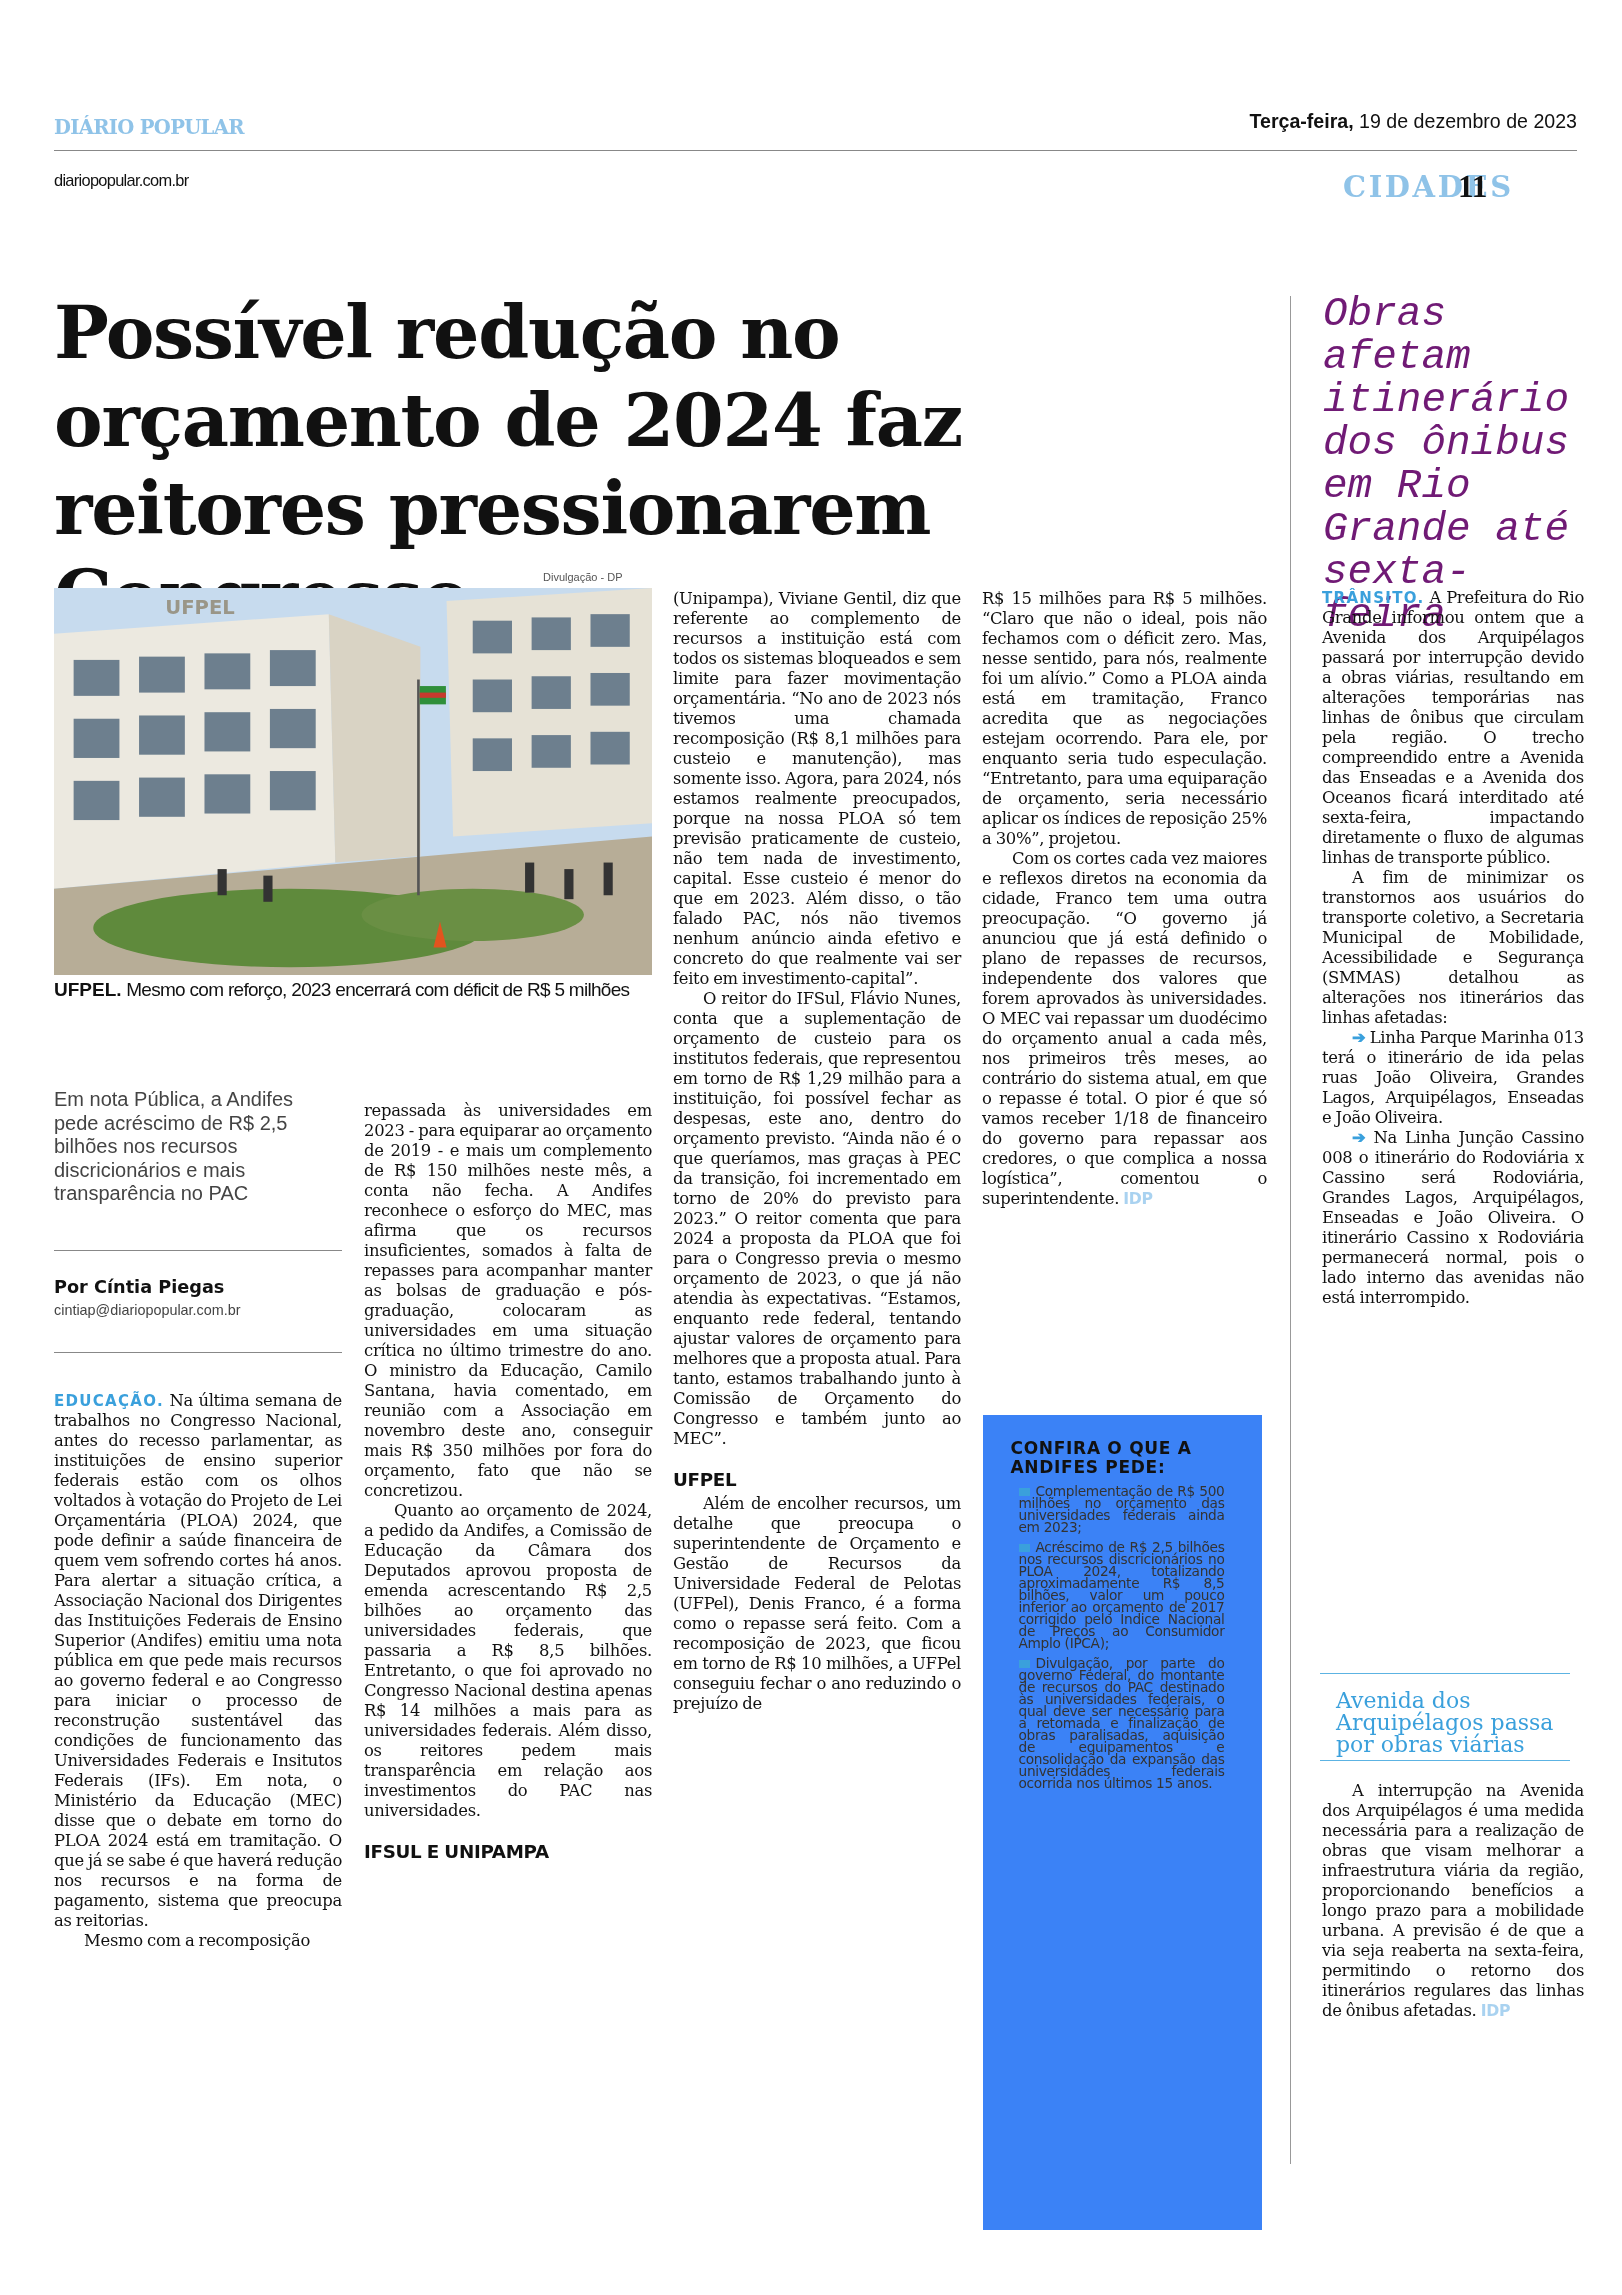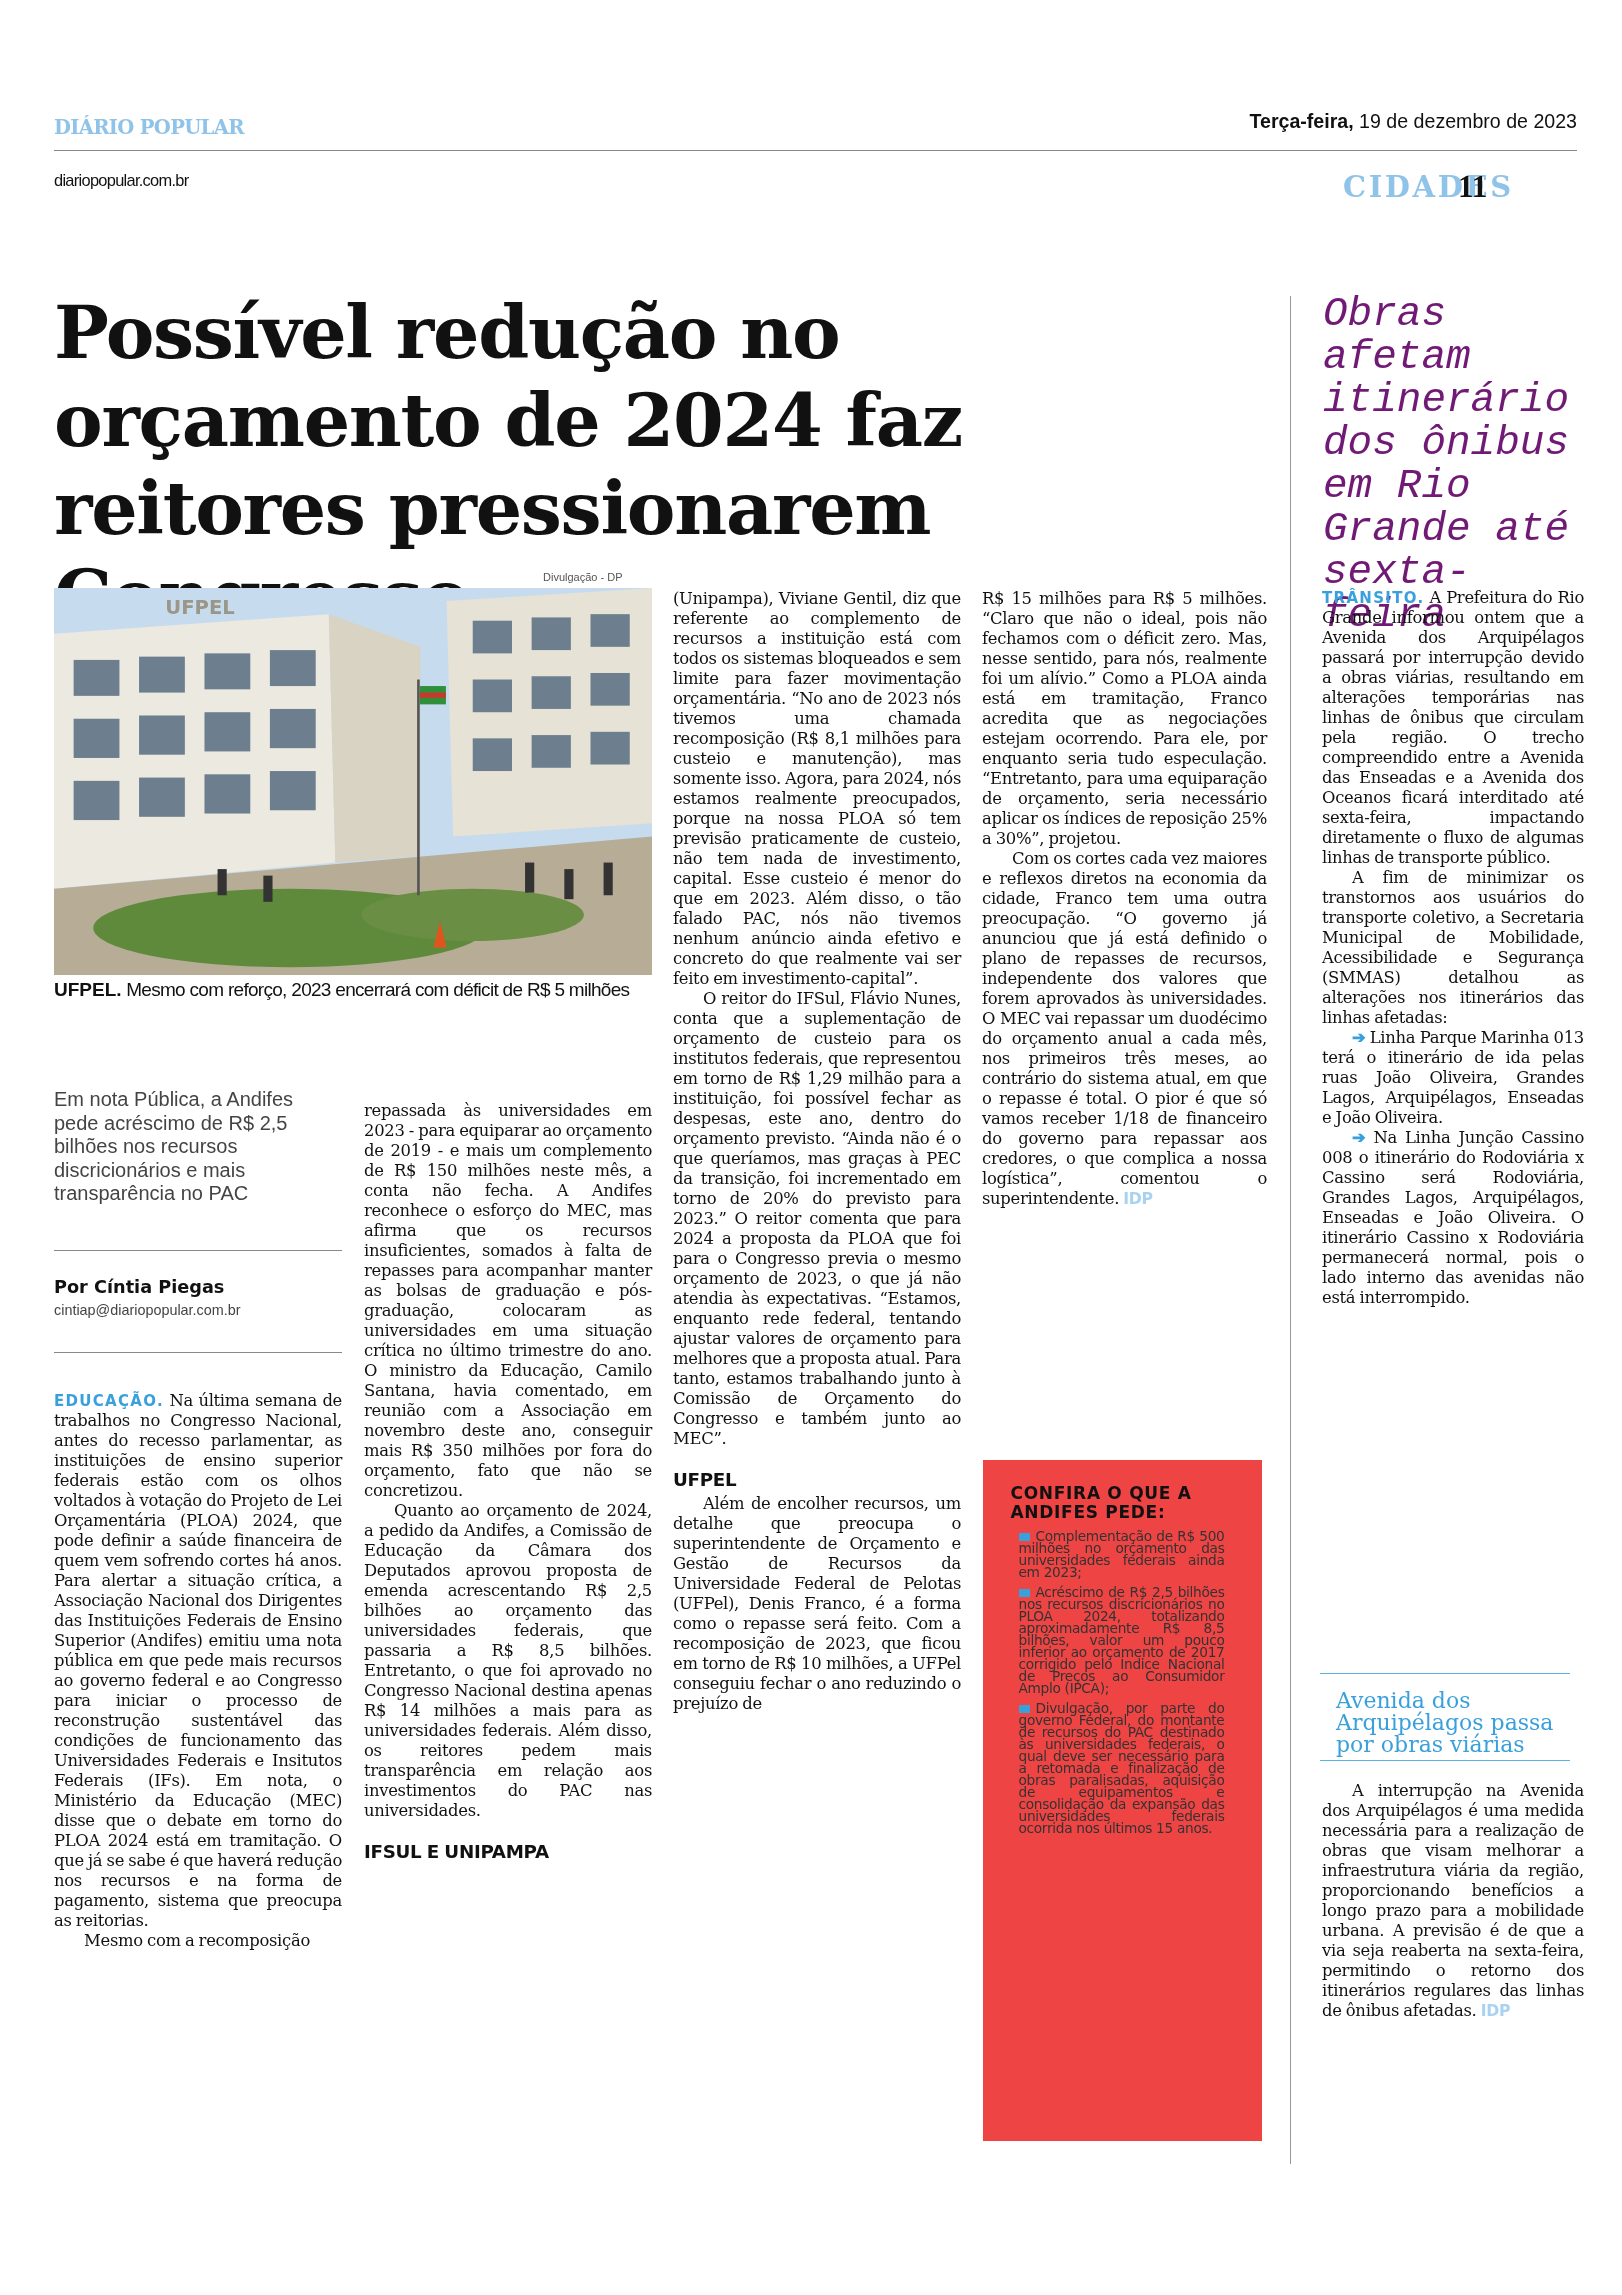--- a/index.html
+++ b/index.html
@@ -44,21 +44,21 @@
   .idp { font-family: "DejaVu Sans", sans-serif; font-weight: bold; color: #a9d2f0; font-size: 15.7px; }
   .arrow { color: #3aa0dc; font-weight: bold; }
 
   .c1 { left: 54px; top: 1391px; width: 288px; }
   .c2 { left: 364px; top: 1101px; width: 288px; }
   .c3 { left: 673px; top: 589px; width: 288px; }
   .c4 { left: 982px; top: 589px; width: 285px; }
   .c5 { left: 1322px; top: 588px; width: 262px; }
 
   
-  .box { left: 983px; top: 1460px; width: 279px; height: 681px; background: #ef4444; }
+  .box { left: 983px; top: 1415px; width: 279px; height: 815px; background: #3b82f6; }
   .box-inner { position: absolute; left: 27.5px; top: 23.6px; width: 222px; font-family: "DejaVu Sans", sans-serif; font-size: 14px; line-height: 12px; color: #333; text-align: justify; letter-spacing: -0.3px; }
   .box-title { font-family: "DejaVu Sans", sans-serif; font-weight: bold; font-size: 17px; line-height: 19px; color: #111; letter-spacing: 0.7px; margin-bottom: 3.9px; text-align: left; }
   .box-item { margin: 8px; line-height: 12px; font-size: 13.7px; }
   .sq { display: inline-block; width: 11.8px; height: 7.9px; background: #3aa0dc; margin-right: 5.2px; vertical-align: middle; }
 
   
   .side-rule-blue { left: 1320px; width: 250px; height: 1.3px; background: #5cb3e3; }
   .side-subhead { left: 1336px; top: 1690px; width: 249px; font-family: "DejaVu Serif", serif; font-size: 22px; line-height: 22px; color: #3aa0dc; }
 </style>
 </head>

